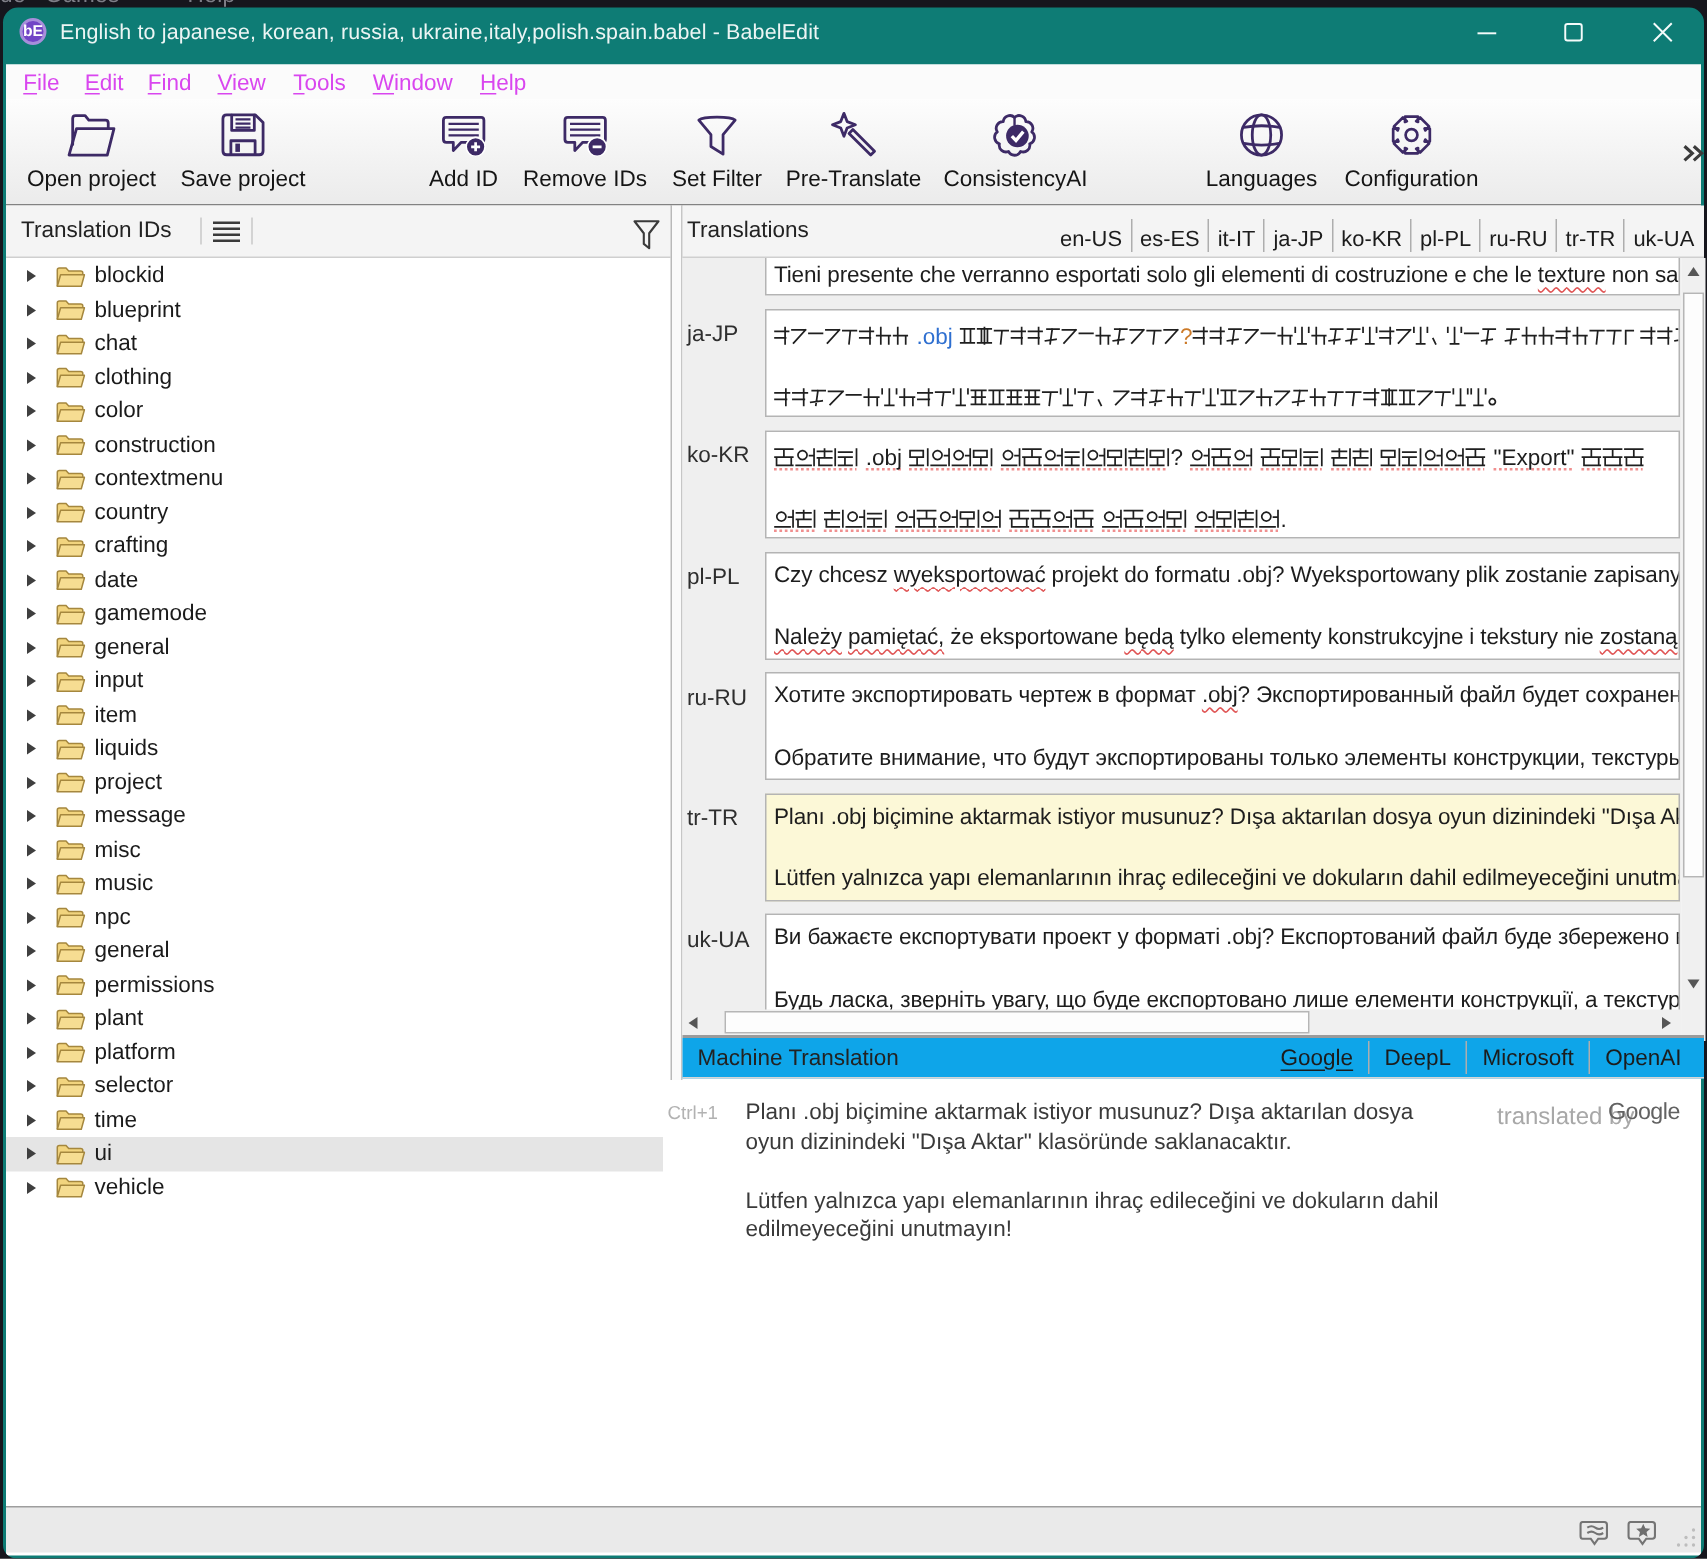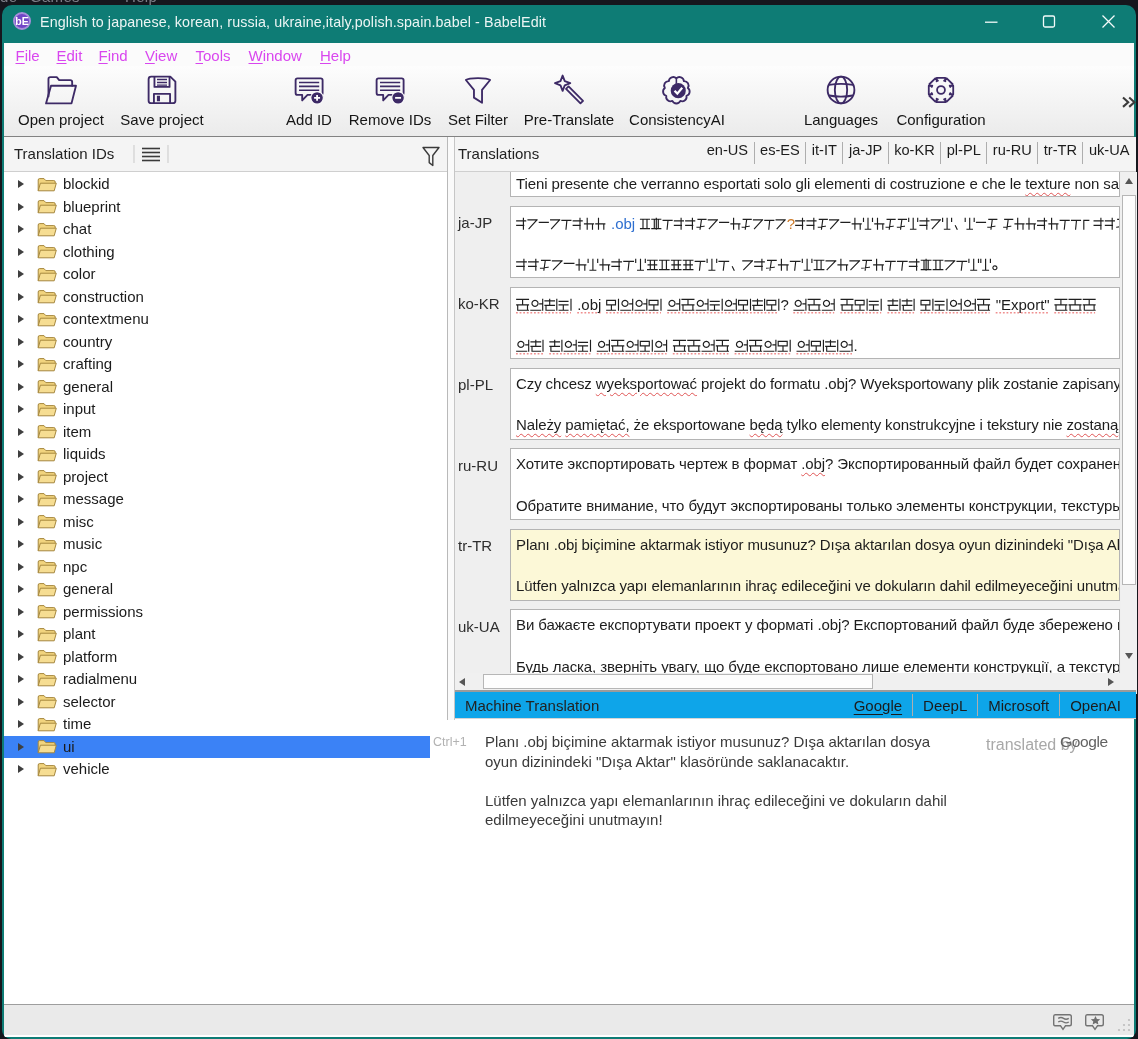--- a/index.html
+++ b/index.html
@@ -19,48 +19,48 @@
 .toolbar{position:absolute;left:4px;top:66px;width:1130px;height:71px;background:linear-gradient(#fdfdfd,#ebebeb);border-bottom:1px solid #828282}
 .ti{position:absolute;top:72.5px;width:150px;margin-left:-75px;text-align:center}
 .ti svg{display:block;margin:0 auto}
 .ti .lb{font-size:15px;color:#151515;margin-top:4px;white-space:nowrap}
 
 .phead{position:absolute;top:137px;height:35px;background:#f4f4f4;border-bottom:1px solid #cfcfcf}
 .ptitle{position:absolute;left:10px;top:8px;font-size:15px;color:#222}
 
 .tree{position:absolute;left:4px;top:173px;width:443px}
 .trow{position:relative;height:22.5px;white-space:nowrap}
-.trow.sel{background:#3b82f6}
+.trow.sel{background:#e5e5e5}
 .tri{position:absolute;left:14px;top:7px;width:0;height:0;border-left:6px solid #3f3f3f;border-top:4.5px solid transparent;border-bottom:4.5px solid transparent}
 .fold{position:absolute;left:33px;top:3.5px}
 .tlab{position:absolute;left:59px;top:2px;font-size:15px;color:#1b1b1b}
 
 .vsep{position:absolute;top:137px;height:867px;width:1px;background:#b9b9b9}
 .split{position:absolute;left:448px;top:137px;width:6px;height:867px;background:#fafafa}
 
-.tabs{position:absolute;top:142px;right:3px;display:flex;align-items:flex-start;height:26px}
+.tabs{position:absolute;top:142px;right:3px;display:flex;align-items:flex-end;height:26px}
 .tab{font-size:14.6px;color:#1c1c1c;padding:0 5.5px;white-space:nowrap}
 .tsep{width:1px;height:22px;background:#aeaeae}
 .tablearea{position:absolute;left:455px;top:172px;width:666px;height:522px;background:#efefef;overflow:hidden}
 .rlab{position:absolute;left:3px;font-size:15px;color:#2e2e2e}
 .box{position:absolute;left:55px;width:610px;height:72px;background:#fff;border:1px solid #b4b4b4;overflow:hidden}
 .box.yel{background:#fcf8d7}
 .bl{position:absolute;left:5px;width:900px;font-size:15px;color:#1d1d1d;line-height:20px;white-space:nowrap;letter-spacing:-0.1px}
 .sq{text-decoration:underline wavy #e05555 1px;text-underline-offset:2.5px}
 
 .vscroll{position:absolute;left:1121px;top:172px;width:16px;height:522px;background:#f0f0f0}
 .hscroll{position:absolute;left:455px;top:672.5px;width:666px;height:18.5px;background:#f0f0f0}
 .thumb{position:absolute;background:#fdfdfd;border:1px solid #b6b6b6}
 .sarr{position:absolute;width:0;height:0}
 
 .mtheadborder{position:absolute;left:455px;top:690px;width:681px;height:2px;background:#9b9b9b}
 .mthead{position:absolute;left:455px;top:692px;width:681px;height:27px;background:#0ea5e9;border-bottom:1px solid #d5d5d5}
 .mttabs{position:absolute;top:0;right:5px;display:flex;align-items:center;height:26px}
 .mtab{font-size:15px;color:#1c1c1c;padding:0 10px;white-space:nowrap}
-.mtbody{position:absolute;left:430px;top:720px;width:681px;height:284px;background:#fff}
+.mtbody{position:absolute;left:442px;top:720px;width:681px;height:284px;background:#fff}
 .mtl{font-size:15px;color:#3a3a3a;line-height:19.5px}
 
 .sbar{position:absolute;left:4px;top:1004px;width:1130px;height:31px;background:#eaeaea;border-top:1px solid #9e9e9e}
 </style></head><body>
 <div class="bgtxt" style="left:0">de</div>
 <div class="bgtxt" style="left:30px">Games</div>
 <div class="bgtxt" style="left:125px">Help</div>
 <div class="winbg">
     <div class="winbody"></div>
   </div>
@@ -273,20 +273,36 @@
         <path d="M1.2 13.8 L3.4 6.2 H19.3 L17.2 13.8 Z" fill="#f6dd92" stroke="#a5873e" stroke-width="1" stroke-linejoin="round"></path>
       </svg>
       <div class="tlab">crafting</div>
     </div>
     <div class="trow">
       <div class="tri"></div>
       <svg class="fold" width="20" height="16" viewBox="0 0 20 16">
         <path d="M1.2 13.8 V3 Q1.2 1.6 2.6 1.6 H7 L8.8 3.6 H16.8 Q18.2 3.6 18.2 5 V6.4" fill="#f2d47e" stroke="#a5873e" stroke-width="1"></path>
         <path d="M1.2 13.8 L3.4 6.2 H19.3 L17.2 13.8 Z" fill="#f6dd92" stroke="#a5873e" stroke-width="1" stroke-linejoin="round"></path>
       </svg>
+      <div class="tlab">date</div>
+    </div>
+    <div class="trow">
+      <div class="tri"></div>
+      <svg class="fold" width="20" height="16" viewBox="0 0 20 16">
+        <path d="M1.2 13.8 V3 Q1.2 1.6 2.6 1.6 H7 L8.8 3.6 H16.8 Q18.2 3.6 18.2 5 V6.4" fill="#f2d47e" stroke="#a5873e" stroke-width="1"></path>
+        <path d="M1.2 13.8 L3.4 6.2 H19.3 L17.2 13.8 Z" fill="#f6dd92" stroke="#a5873e" stroke-width="1" stroke-linejoin="round"></path>
+      </svg>
+      <div class="tlab">gamemode</div>
+    </div>
+    <div class="trow">
+      <div class="tri"></div>
+      <svg class="fold" width="20" height="16" viewBox="0 0 20 16">
+        <path d="M1.2 13.8 V3 Q1.2 1.6 2.6 1.6 H7 L8.8 3.6 H16.8 Q18.2 3.6 18.2 5 V6.4" fill="#f2d47e" stroke="#a5873e" stroke-width="1"></path>
+        <path d="M1.2 13.8 L3.4 6.2 H19.3 L17.2 13.8 Z" fill="#f6dd92" stroke="#a5873e" stroke-width="1" stroke-linejoin="round"></path>
+      </svg>
       <div class="tlab">general</div>
     </div>
     <div class="trow">
       <div class="tri"></div>
       <svg class="fold" width="20" height="16" viewBox="0 0 20 16">
         <path d="M1.2 13.8 V3 Q1.2 1.6 2.6 1.6 H7 L8.8 3.6 H16.8 Q18.2 3.6 18.2 5 V6.4" fill="#f2d47e" stroke="#a5873e" stroke-width="1"></path>
         <path d="M1.2 13.8 L3.4 6.2 H19.3 L17.2 13.8 Z" fill="#f6dd92" stroke="#a5873e" stroke-width="1" stroke-linejoin="round"></path>
       </svg>
       <div class="tlab">input</div>
     </div>
@@ -370,28 +386,20 @@
       </svg>
       <div class="tlab">plant</div>
     </div>
     <div class="trow">
       <div class="tri"></div>
       <svg class="fold" width="20" height="16" viewBox="0 0 20 16">
         <path d="M1.2 13.8 V3 Q1.2 1.6 2.6 1.6 H7 L8.8 3.6 H16.8 Q18.2 3.6 18.2 5 V6.4" fill="#f2d47e" stroke="#a5873e" stroke-width="1"></path>
         <path d="M1.2 13.8 L3.4 6.2 H19.3 L17.2 13.8 Z" fill="#f6dd92" stroke="#a5873e" stroke-width="1" stroke-linejoin="round"></path>
       </svg>
       <div class="tlab">platform</div>
-    </div>
-    <div class="trow">
-      <div class="tri"></div>
-      <svg class="fold" width="20" height="16" viewBox="0 0 20 16">
-        <path d="M1.2 13.8 V3 Q1.2 1.6 2.6 1.6 H7 L8.8 3.6 H16.8 Q18.2 3.6 18.2 5 V6.4" fill="#f2d47e" stroke="#a5873e" stroke-width="1"></path>
-        <path d="M1.2 13.8 L3.4 6.2 H19.3 L17.2 13.8 Z" fill="#f6dd92" stroke="#a5873e" stroke-width="1" stroke-linejoin="round"></path>
-      </svg>
-      <div class="tlab">radialmenu</div>
     </div>
     <div class="trow">
       <div class="tri"></div>
       <svg class="fold" width="20" height="16" viewBox="0 0 20 16">
         <path d="M1.2 13.8 V3 Q1.2 1.6 2.6 1.6 H7 L8.8 3.6 H16.8 Q18.2 3.6 18.2 5 V6.4" fill="#f2d47e" stroke="#a5873e" stroke-width="1"></path>
         <path d="M1.2 13.8 L3.4 6.2 H19.3 L17.2 13.8 Z" fill="#f6dd92" stroke="#a5873e" stroke-width="1" stroke-linejoin="round"></path>
       </svg>
       <div class="tlab">selector</div>
     </div>
     <div class="trow">

